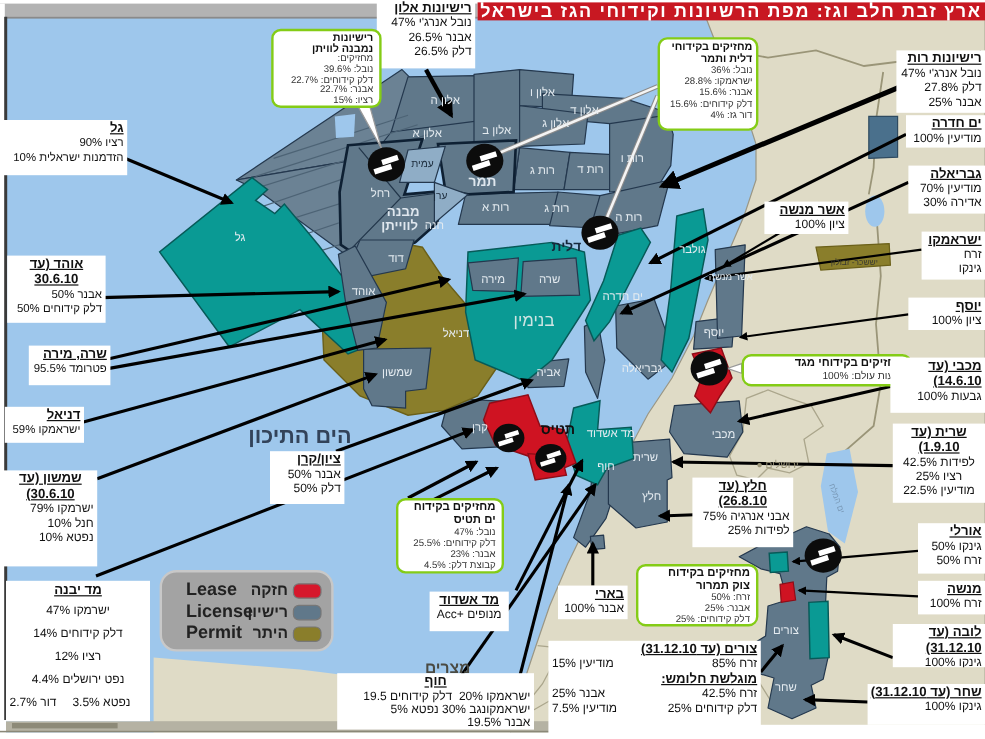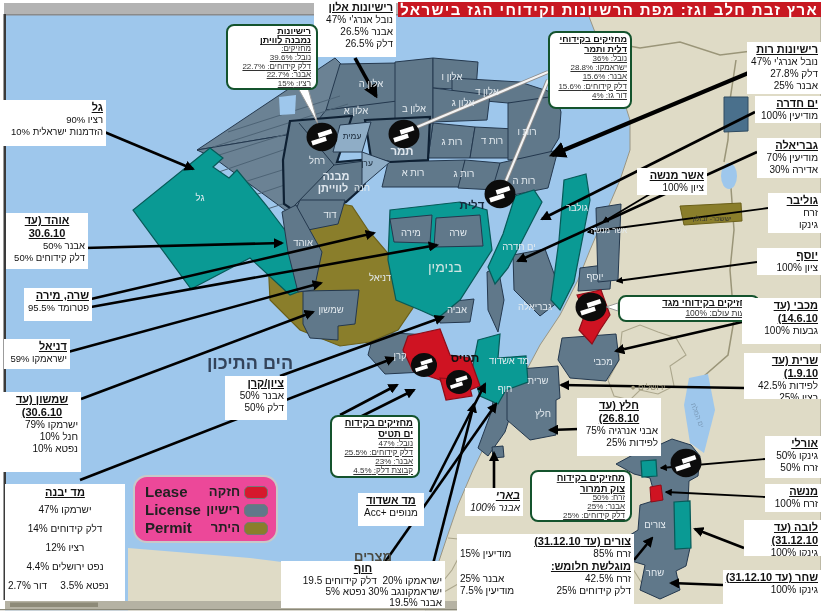--- a/index.html
+++ b/index.html
@@ -2,23 +2,23 @@
 <html lang="he"><head>
 <meta charset="utf-8">
 <style>
   html,body{margin:0;padding:0;background:#fff;}
   #stage{position:relative;width:821px;height:616px;overflow:hidden;background:#fff;
          font-family:"Liberation Sans", sans-serif;}
   #stage svg{position:absolute;left:0;top:0;}
   .co{position:absolute;background:#fff;direction:rtl;text-align:right;
       font-size:10px;line-height:12px;color:#111;padding:1px 3px;box-sizing:border-box;overflow:hidden;}
   .co .t{display:block;font-weight:bold;text-decoration:underline;font-size:11px;line-height:13px;}
-  .rb{position:absolute;background:#fff;border:2px solid #14532d;border-radius:8px;
+  .rb{position:absolute;background:#fff;border:2px solid #84cc16;border-radius:8px;
       direction:rtl;text-align:right;font-size:8.5px;line-height:9.8px;color:#333;
-      padding:1px 5px;box-sizing:border-box;overflow:hidden;text-decoration:underline;}
+      padding:1px 5px;box-sizing:border-box;overflow:hidden;}
   .rb .t{display:block;font-weight:bold;color:#111;font-size:9.5px;line-height:10.5px;}
 </style>
 </head>
 <body>
 <div id="stage">
 <svg width="821" height="616" viewBox="0 0 821 616">
   <defs>
     <marker id="ah" viewBox="0 0 10 10" refX="8" refY="5" markerWidth="4" markerHeight="4" orient="auto">
       <path d="M0,0 L10,5 L0,10 z" fill="#000"></path>
     </marker>
@@ -323,43 +323,43 @@
 <div class="rb" style="left:548px;top:31px;width:84px;height:78px;padding:1px 3px;font-size:8px;line-height:9.2px;"><span class="t" style="font-size:9px;line-height:10px;">מחזיקים בקידוחי<br>דלית ותמר</span>נובל: 36%<br>ישראמקו: 28.8%<br>אבנר: 15.6%<br>דלק קידוחים: 15.6%<br>דור גז: 4%</div>
 
 <div class="co" style="left:747px;top:42px;width:74px;height:52px;"><span class="t">רישיונות רות</span>נובל אנרג'י 47%<br>דלק 27.8%<br>אבנר 25%</div>
 
 <div class="co" style="left:755px;top:96px;width:66px;height:27px;"><span class="t">ים חדרה</span>מודיעין 100%</div>
 
 <div class="co" style="left:757px;top:138px;width:64px;height:40px;"><span class="t">גבריאלה</span>מודיעין 70%<br>אדירה 30%</div>
 
 <div class="co" style="left:637px;top:168px;width:70px;height:27px;"><span class="t">אשר מנשה</span>ציון 100%</div>
 
-<div class="co" style="left:768px;top:193px;width:53px;height:40px;"><span class="t">גוליבר</span>זרח<br>גינקו</div>
+<div class="co" style="left:768px;top:193px;width:53px;height:40px;"><span class="t">ישראמקו</span>זרח<br>גינקו</div>
 
 <div class="co" style="left:757px;top:248px;width:64px;height:27px;"><span class="t">יוסף</span>ציון 100%</div>
 
 <div class="rb" style="left:618px;top:295px;width:142px;height:27px;padding-top:1px;"><span class="t" style="display:inline;">מחזיקים בקידוחי מגד</span><br>גבעות עולם: 100%</div>
 
 <div class="co" style="left:742px;top:298px;width:79px;height:46px;"><span class="t">מכבי (עד<br><span dir="ltr">(14.6.10</span></span>גבעות 100%</div>
 
-<div class="co" style="left:744px;top:353px;width:77px;height:46px;"><span class="t">שרית (עד<br><span dir="ltr">(1.9.10</span></span>לפידות 42.5%<br>רציו 25%<br>מודיעין 22.5%</div>
+<div class="co" style="left:744px;top:353px;width:77px;height:66px;text-align:center;"><span class="t">שרית (עד<br><span dir="ltr">(1.9.10</span></span>לפידות 42.5%<br>רציו 25%<br>מודיעין 22.5%</div>
 
 <div class="co" style="left:765px;top:436px;width:56px;height:42px;"><span class="t">אורלי</span>גינקו 50%<br>זרח 50%</div>
 
 <div class="co" style="left:765px;top:484px;width:56px;height:28px;"><span class="t">מנשה</span>זרח 100%</div>
 
 <div class="co" style="left:744px;top:520px;width:77px;height:36px;"><span class="t">לובה (עד<br><span dir="ltr">(31.12.10</span></span>גינקו 100%</div>
 
 <div class="co" style="left:723px;top:570px;width:98px;height:34px;"><span class="t" style="white-space:nowrap;">שחר (עד 31.12.10)</span>גינקו 100%</div>
 
 <div class="co" style="left:577px;top:398px;width:84px;height:58px;"><span class="t" style="text-align:center;">חלץ (עד<br><span dir="ltr">(26.8.10</span></span>אבני אנרגיה 75%<br>לפידות 25%</div>
 
 <div class="rb" style="left:530px;top:470px;width:102px;height:52px;font-size:8px;line-height:8.8px;"><span class="t">מחזיקים בקידוח<br>צוק תמרור</span>זרח: 50%<br>אבנר: 25%<br>דלק קידוחים: 25%</div>
 
-<div class="co" style="left:465px;top:488px;width:58px;height:28px;font-style:italic;"><span class="t">בארי</span>אבנר 100%</div>
+<div class="co" style="left:465px;top:488px;width:58px;height:28px;"><span class="t">בארי</span>אבנר 100%</div>
 
 <div class="co" style="left:225px;top:376px;width:62px;height:44px;"><span class="t">ציון/קרן</span>אבנר 50%<br>דלק 50%</div>
 
 <div class="rb" style="left:330px;top:415px;width:90px;height:63px;font-size:8px;line-height:9px;"><span class="t">מחזיקים בקידוח<br>ים תטיס</span>נובל: 47%<br>דלק קידוחים: 25.5%<br>אבנר: 23%<br>קבוצת דלק: 4.5%</div>
 
 <div class="co" style="left:358px;top:493px;width:66px;height:33px;text-align:center;"><span class="t">מד אשדוד</span>מנופים +Acc</div>
 
 <div class="co" style="left:281px;top:561px;width:164px;height:47px;line-height:11px;"><span class="t" style="text-align:center;">חוף</span>ישראמקו 20% &nbsp;דלק קידוחים 19.5<br>ישראמקונגב 30% נפטא 5%<br>אבנר 19.5%</div>
 
 <div class="co" style="left:457px;top:534px;width:177px;height:80px;"><span class="t">צורים (עד 31.12.10)</span><span style="float:left;">מודיעין 15%</span>זרח 85%<br><span class="t">מוגלשת חלומש:</span><span style="float:left;">אבנר 25%</span>זרח 42.5%<br><span style="float:left;">מודיעין 7.5%</span>דלק קידוחים 25%</div>
@@ -369,21 +369,21 @@
 <div class="co" style="left:2px;top:100px;width:104px;height:46px;font-size:9.5px;"><span class="t">גל</span>רציו 90%<br>הזדמנות ישראלית 10%</div>
 
 <div class="co" style="left:6px;top:213px;width:82px;height:56px;font-size:9.5px;"><span class="t" style="text-align:center;">אוהד (עד<br>30.6.10</span>אבנר 50%<br>דלק קידוחים 50%</div>
 
 <div class="co" style="left:24px;top:288px;width:68px;height:33px;font-size:9.5px;"><span class="t">שרה, מירה</span>פטרומד 95.5%</div>
 
 <div class="co" style="left:4px;top:339px;width:66px;height:30px;font-size:9.5px;"><span class="t">דניאל</span>ישראמקו 59%</div>
 
 <div class="co" style="left:3px;top:392px;width:78px;height:80px;"><span class="t" style="text-align:center;">שמשון (עד<br><span dir="ltr">(30.6.10</span></span>ישרמקו 79%<br>חנל 10%<br>נפטא 10%</div>
 
-<div style="position:absolute;left:133px;top:475px;width:145px;height:68px;background:#ec4899;border:2px solid #c8c8c8;border-radius:14px;box-sizing:border-box;padding:6px 8px 0 10px;">
+<div style="position:absolute;left:133px;top:475px;width:145px;height:68px;background:#a3a3a3;border:2px solid #c8c8c8;border-radius:14px;box-sizing:border-box;padding:6px 8px 0 20px;">
 
   <div style="position:relative;height:18px;">
     <span style="position:absolute;left:0;top:0;font-weight:bold;font-size:15px;color:#222;">Lease</span>
     <span style="position:absolute;right:28px;top:1px;font-weight:bold;font-size:13px;color:#222;">חזקה</span>
     <span style="position:absolute;right:0;top:3px;width:22px;height:11px;background:#d6182c;border:1px solid #777;border-radius:5px;"></span>
   </div>
 
   <div style="position:relative;height:18px;">
     <span style="position:absolute;left:0;top:0;font-weight:bold;font-size:15px;color:#222;">License</span>
     <span style="position:absolute;right:28px;top:1px;font-weight:bold;font-size:13px;color:#222;">רישיון</span>

